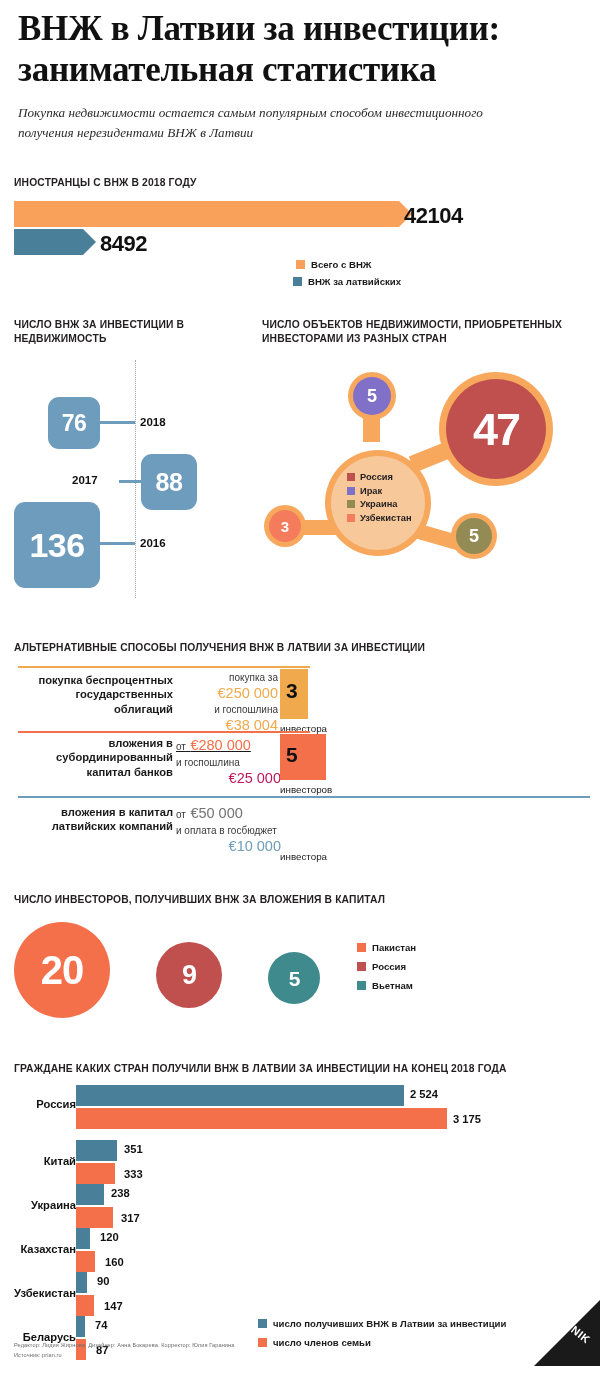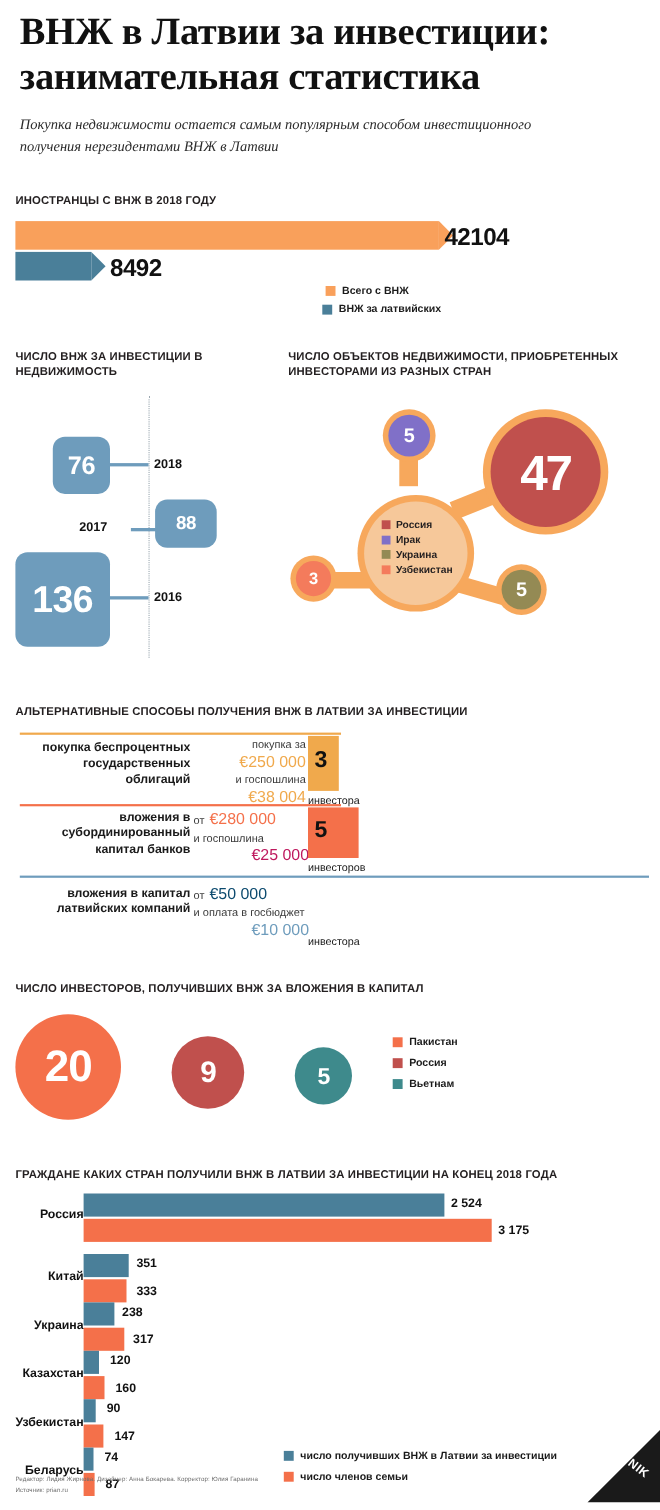--- a/index.html
+++ b/index.html
@@ -148,21 +148,21 @@
   </div>
 
   <div class="sechead" style="left:14px; top:318px; width:210px;">ЧИСЛО ВНЖ ЗА ИНВЕСТИЦИИ В НЕДВИЖИМОСТЬ</div>
 
   <div class="tl-axis" style="left:135px; top:360px; height:238px;"></div>
 
   <div class="tl-box" style="left:48px; top:397px; width:52px; height:52px; font-size:23px;">76</div>
   <div class="tl-stem" style="left:100px; top:421px; width:35px;"></div>
   <div class="tl-year" style="left:140px; top:416px;">2018</div>
 
-  <div class="tl-box" style="left:141px; top:454px; width:56px; height:44px; font-size:17px;">88</div>
+  <div class="tl-box" style="left:141px; top:454px; width:56px; height:56px; font-size:25px;">88</div>
   <div class="tl-stem" style="left:119px; top:480px; width:24px;"></div>
   <div class="tl-year" style="left:72px; top:474px;">2017</div>
 
   <div class="tl-box" style="left:14px; top:502px; width:86px; height:86px; font-size:34px;">136</div>
   <div class="tl-stem" style="left:100px; top:542px; width:35px;"></div>
   <div class="tl-year" style="left:140px; top:537px;">2016</div>
 
   <div class="sechead" style="left:262px; top:318px; width:320px;">ЧИСЛО ОБЪЕКТОВ НЕДВИЖИМОСТИ, ПРИОБРЕТЕННЫХ ИНВЕСТОРАМИ ИЗ РАЗНЫХ СТРАН</div>
 
   <div class="link" style="left:363px; top:402px; width:17px; height:40px;"></div>
@@ -217,40 +217,40 @@
     <div class="bar" style="left:262px; width:28px; height:50px; background:#F0A94C;">
       <div class="num" style="top:10px;">3</div>
     </div>
     <div class="cap" style="left:262px; top:57px;">инвестора</div>
   </div>
 
   <div class="altrow" style="top:731px; height:62px;">
     <div class="rule" style="background:#F4704A; width:292px;"></div>
     <div class="lbl" style="top:5px;">вложения в субординированный капитал банков</div>
     <div class="cost" style="top:4px; text-align:left; left:158px; width:105px;">
-      <div style="white-space:nowrap;">
+      <div style="white-space:nowrap;text-decoration:underline;">
         <span class="small">от</span>
         <span class="big" style="color:#F4704A;">€280 000</span>
       </div>
       <div class="small">и госпошлина</div>
       <div class="big" style="color:#be185d; text-align:right;">€25 000</div>
     </div>
     <div class="bar" style="left:262px; width:46px; height:46px; background:#F4704A;">
       <div class="num" style="top:9px;">5</div>
     </div>
     <div class="cap" style="left:262px; top:53px;">инвесторов</div>
   </div>
 
   <div class="altrow" style="top:796px; height:62px;">
     <div class="rule" style="background:#6E9CBC; width:572px;"></div>
     <div class="lbl" style="top:9px;">вложения в капитал латвийских компаний</div>
     <div class="cost" style="top:7px; text-align:left; left:158px; width:105px;">
       <div style="white-space:nowrap;">
         <span class="small">от</span>
-        <span class="big" style="color:#0c4a6e;">€50 000</span>
+        <span class="big" style="color:#737373;">€50 000</span>
       </div>
       <div class="small">и оплата в госбюджет</div>
       <div class="big" style="color:#6E9CBC; text-align:right;">€10 000</div>
     </div>
     <div class="cap" style="left:262px; top:55px;">инвестора</div>
   </div>
 
   <div class="sechead" style="left:14px; top:893px; width:470px;">ЧИСЛО ИНВЕСТОРОВ, ПОЛУЧИВШИХ ВНЖ ЗА ВЛОЖЕНИЯ В КАПИТАЛ</div>
 
   <div class="circ" style="left:14px; top:922px; width:96px; height:96px; background:#F4704A; font-size:40px;">20</div>

